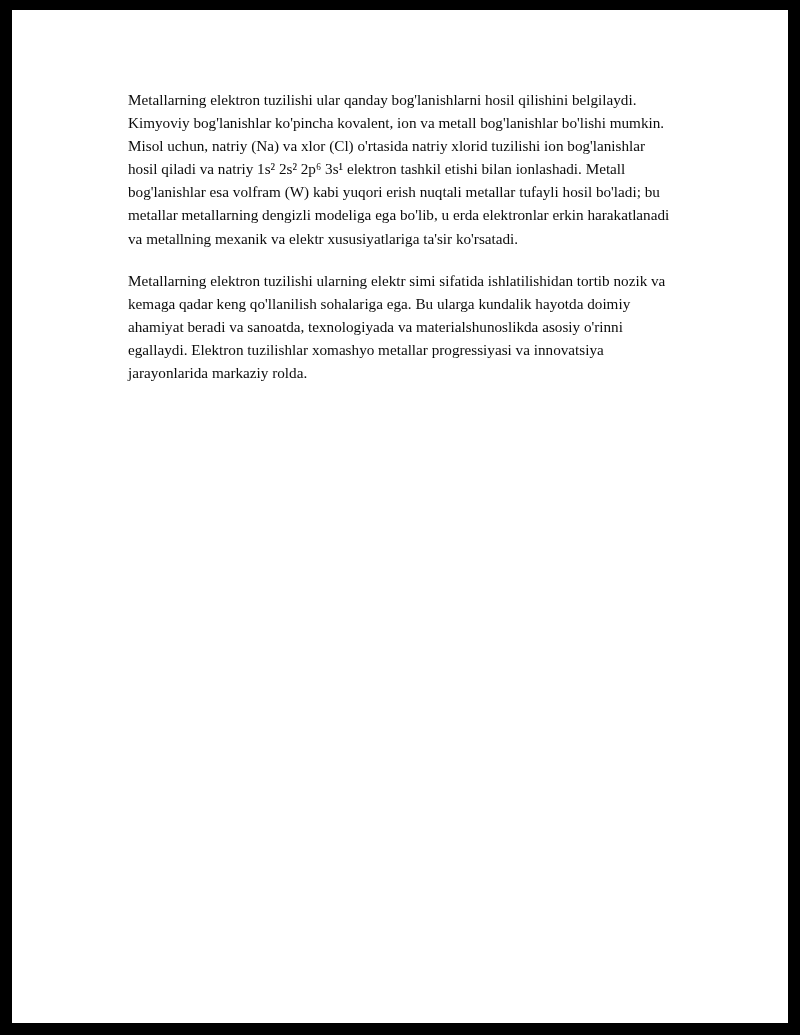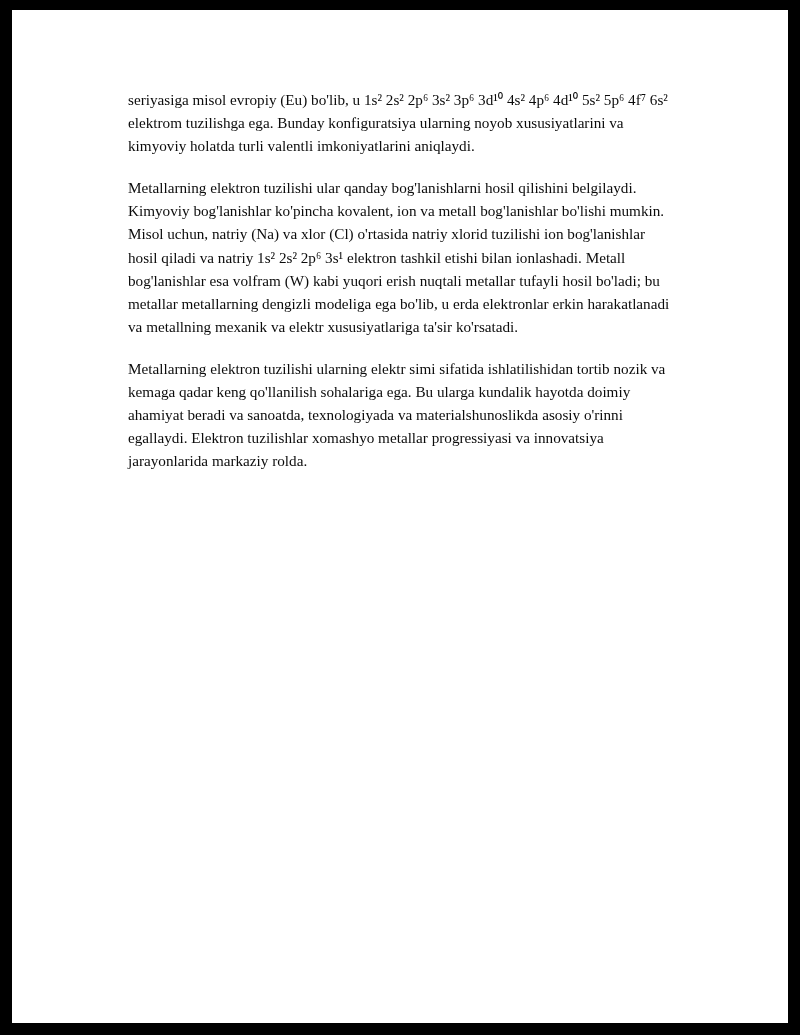--- a/index.html
+++ b/index.html
@@ -44,18 +44,17 @@
   .doc-paragraph:last-child {
     margin-bottom: 0;
   }
 </style>
 </head>
 <body>
 
 <div class="page-frame">
   <div class="page-sheet">
     <div class="doc-body">
-      <p class="doc-paragraph">seriyasiga misol evropiy (Eu) bo'lib, u 1s² 2s² 2p⁶ 3s² 3p⁶ 3d¹⁰ 4s² 4p⁶ 4d¹⁰ 5s² 5p⁶ 4f⁷ 6s² elektrom tuzilishga ega. Bunday konfiguratsiya ularning noyob xususiyatlarini va kimyoviy holatda turli valentli imkoniyatlarini aniqlaydi.</p>
       <p class="doc-paragraph">Metallarning elektron tuzilishi ular qanday bog'lanishlarni hosil qilishini belgilaydi. Kimyoviy bog'lanishlar ko'pincha kovalent, ion va metall bog'lanishlar bo'lishi mumkin. Misol uchun, natriy (Na) va xlor (Cl) o'rtasida natriy xlorid tuzilishi ion bog'lanishlar hosil qiladi va natriy 1s² 2s² 2p⁶ 3s¹ elektron tashkil etishi bilan ionlashadi. Metall bog'lanishlar esa volfram (W) kabi yuqori erish nuqtali metallar tufayli hosil bo'ladi; bu metallar metallarning dengizli modeliga ega bo'lib, u erda elektronlar erkin harakatlanadi va metallning mexanik va elektr xususiyatlariga ta'sir ko'rsatadi.</p>
       <p class="doc-paragraph">Metallarning elektron tuzilishi ularning elektr simi sifatida ishlatilishidan tortib nozik va kemaga qadar keng qo'llanilish sohalariga ega. Bu ularga kundalik hayotda doimiy ahamiyat beradi va sanoatda, texnologiyada va materialshunoslikda asosiy o'rinni egallaydi. Elektron tuzilishlar xomashyo metallar progressiyasi va innovatsiya jarayonlarida markaziy rolda.</p>
     </div>
   </div>
 </div>
 
 </body></html>

